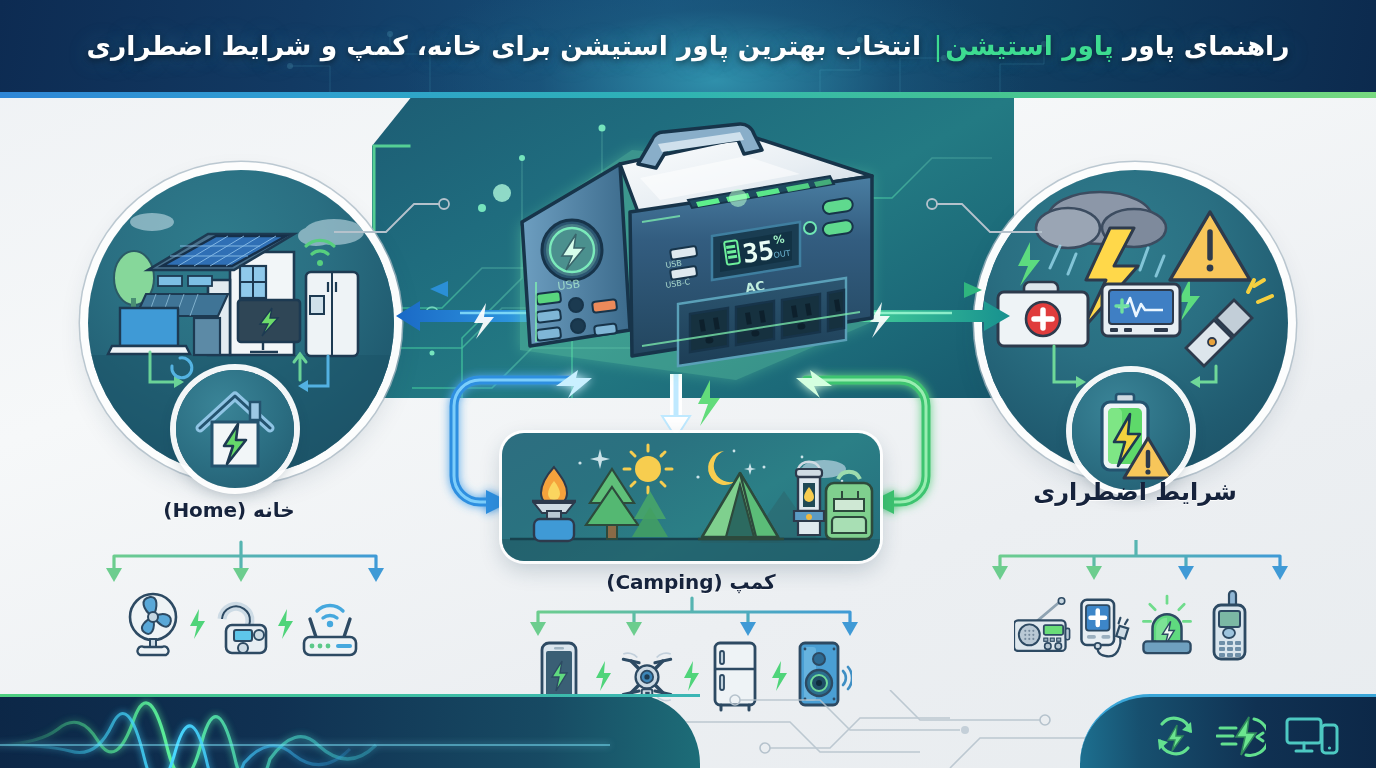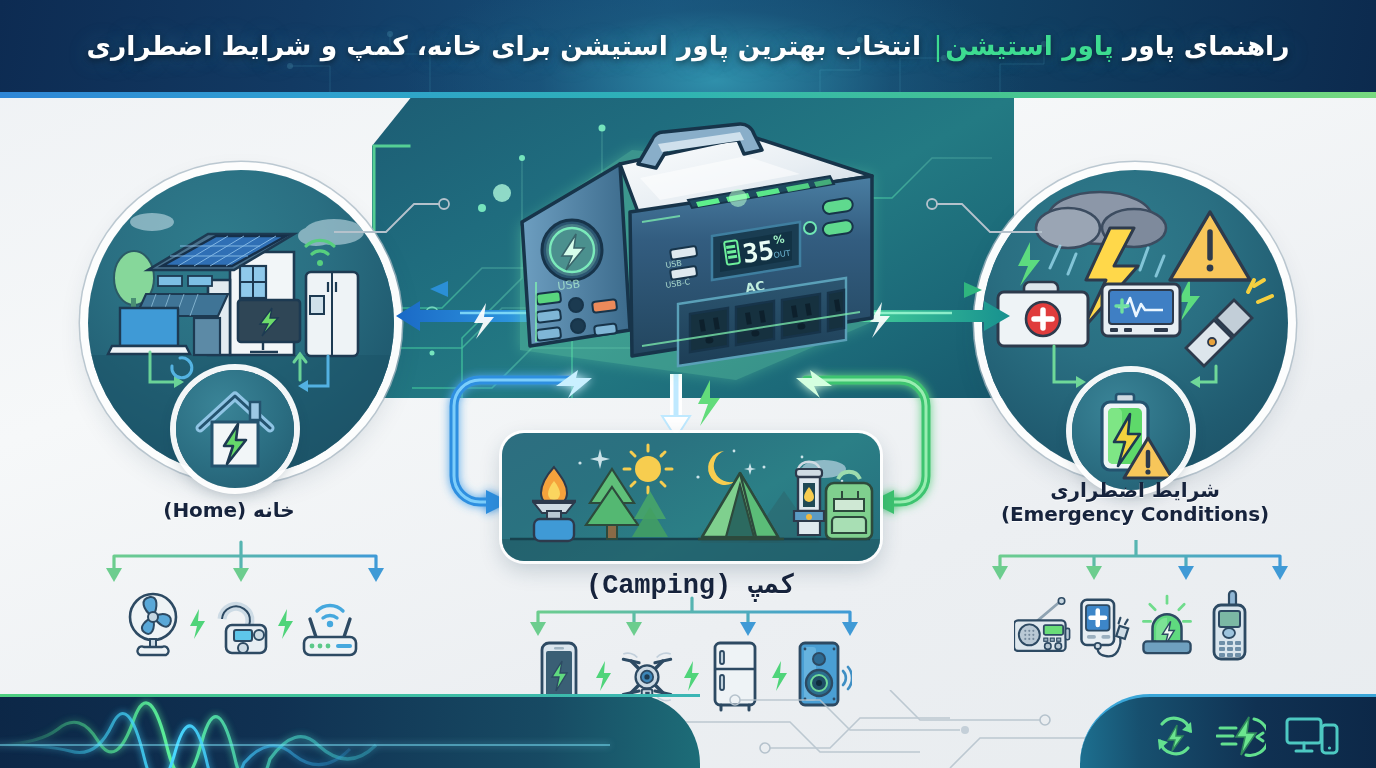--- a/index.html
+++ b/index.html
@@ -90,22 +90,22 @@
   }
 
   
   .caption {
     position: absolute; text-align: center; direction: rtl;
     color: #16233c; font-weight: bold; line-height: 1.22;
     font-size: 20px; letter-spacing: -.1px;
     text-shadow: 0 1px 0 rgba(255,255,255,.85);
   }
   #caption-home { left: 76px; top: 498px; width: 306px; }
-  #caption-camping { left: 492px; top: 570px; width: 398px; font-size: 27px; font-family: Liberation Mono, monospace; }
-  #caption-emergency { left: 958px; top: 478px; width: 354px; font-size: 20px; }
+  #caption-camping { left: 492px; top: 570px; width: 398px; font-size: 20px; }
+  #caption-emergency { left: 958px; top: 478px; width: 354px; font-size: 24px; }
 
   
   .icon-row {
     position: absolute; display: flex; align-items: center; justify-content: center;
   }
   #row-home { left: 70px; top: 580px; width: 342px; height: 88px; gap: 4px; }
   #row-camping { left: 500px; top: 630px; width: 382px; height: 92px; gap: 4px; }
   #row-emergency { left: 960px; top: 580px; width: 352px; height: 92px; gap: 4px; }
   .dev-icon { width: 58px; height: 70px; display:flex; align-items:center; justify-content:center; }
   .bolt-sep { width: 22px; height: 34px; display:flex; align-items:center; justify-content:center; }
@@ -380,21 +380,20 @@
       <g>
         <path d="M76 66 L100 106 L52 106 Z" fill="#f7c65a" stroke="#2d3a4c" stroke-width="3" stroke-linejoin="round"></path>
         <path d="M76 80 V94" stroke="#2d3a4c" stroke-width="4.5" stroke-linecap="round"></path>
         <circle cx="76" cy="100" r="2.6" fill="#2d3a4c"></circle>
       </g>
     </svg>
   </div>
 
   <div class="caption" id="caption-emergency">
     <div>شرایط اضطراری</div>
-    <div>(Emergency Conditions)</div>
   </div>
 
   <svg class="connector" style="left:390px;top:255px;width:180px;height:110px;" viewBox="0 0 180 110">
     <defs>
       <linearGradient id="blueArrow" x1="1" y1="0" x2="0" y2="0">
         <stop offset="0" stop-color="#35a8e8"></stop>
           <stop offset="1" stop-color="#1a69c6"></stop>
       </linearGradient>
       <linearGradient id="blueGlow" x1="1" y1="0" x2="0" y2="0">
         <stop offset="0" stop-color="#7fe2ff" stop-opacity=".95"></stop>

